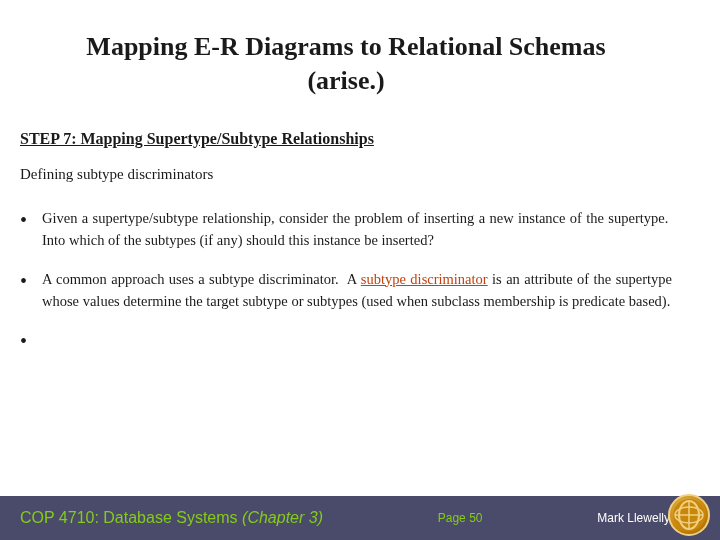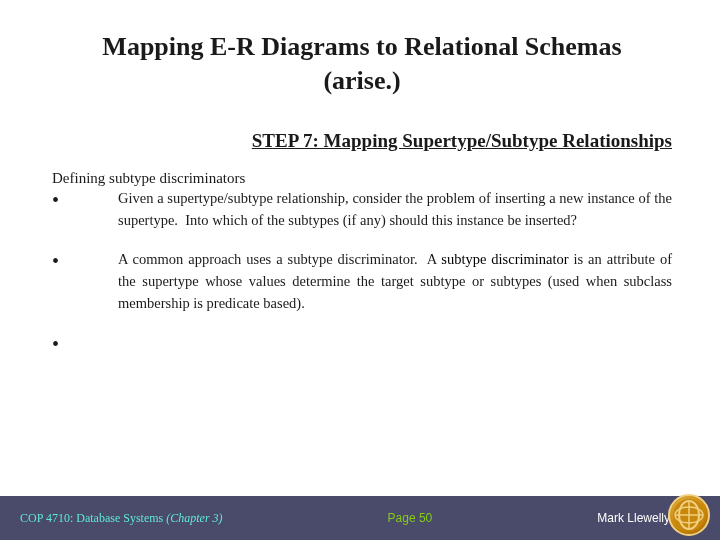--- a/index.html
+++ b/index.html
@@ -16,46 +16,46 @@
       width: 720px;
       height: 540px;
       background: #ffffff;
       display: flex;
       flex-direction: column;
       position: relative;
     }
 
     .content-area {
       flex: 1;
-      padding: 30px 48px 20px 52px;
+      padding: 30px 48px 20px 20px;
     }
 
     .main-title {
       font-size: 26px;
       font-weight: bold;
       text-align: center;
       color: #1a1a1a;
       line-height: 1.3;
       margin-bottom: 6px;
     }
 
     .step-title {
-      font-size: 19px;
+      font-size: 16px;
       font-weight: bold;
       text-decoration: underline;
       color: #1a1a1a;
       margin-bottom: 18px;
-      text-align: right;
+      text-align: left;
       margin-top: 32px;
     }
 
     .section-label {
       font-size: 15px;
       color: #1a1a1a;
-      margin-bottom: 0;
+      margin-bottom: 24px;
     }
 
     .bullet-list {
       list-style: none;
       padding: 0;
     }
 
     .bullet-item {
       display: flex;
       align-items: flex-start;
@@ -68,41 +68,41 @@
     .bullet-dot {
       min-width: 22px;
       font-size: 20px;
       line-height: 1.3;
       padding-top: 0px;
     }
 
     .bullet-text {
       flex: 1;
       text-align: justify;
-      margin-left: 44px;
     }
 
     .highlight-link {
-      color: #000000;
+      color: #c2410c;
+      text-decoration: underline;
     }
 
     .footer-bar {
       background: #4a4a6a;
       height: 44px;
       display: flex;
       align-items: center;
       padding: 0 20px;
       justify-content: space-between;
       position: relative;
     }
 
     .footer-left {
-      color: #5eead4;
-      font-size: 12px;
-      font-family: Liberation Serif, serif;
+      color: #84cc16;
+      font-size: 16px;
+      font-family: Liberation Sans, sans-serif;
     }
 
     .footer-left em {
       font-style: italic;
     }
 
     .footer-center {
       color: #84cc16;
       font-size: 12px;
       font-family: Arial, sans-serif;

